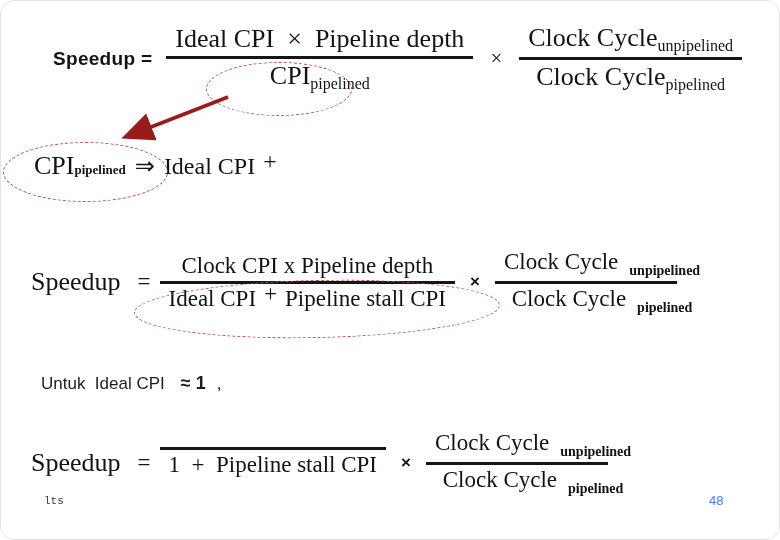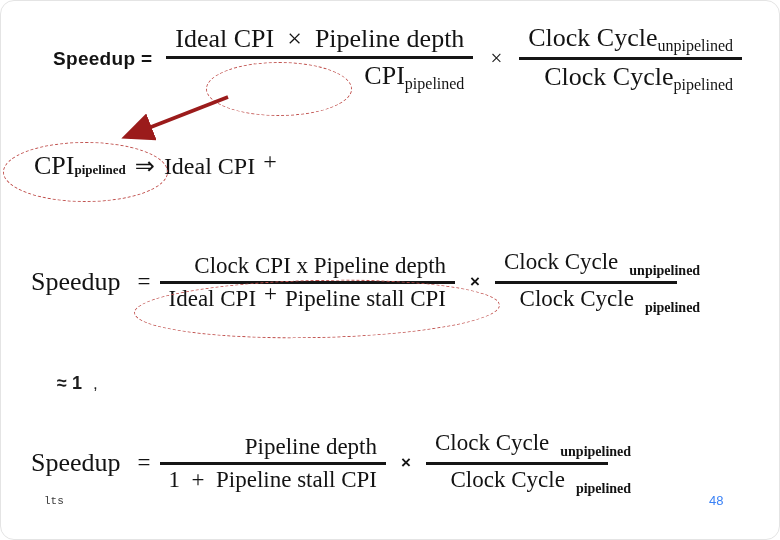--- a/index.html
+++ b/index.html
@@ -6,21 +6,21 @@
   .slide{
     position:relative;width:780px;height:540px;background:#ffffff;
     font-family:"Liberation Serif",serif;color:#131313;
     border:1px solid #e4e4e4;border-radius:14px;box-sizing:border-box;
     overflow:hidden;
   }
   .eq{position:absolute;display:flex;align-items:center;white-space:nowrap;}
   [data-bind]{white-space:pre;}
 
   
-  .frac{display:inline-flex;flex-direction:column;align-items:flex-end;}
+  .frac{display:inline-flex;flex-direction:column;align-items:center;}
   .bar{align-self:stretch;height:3px;background:#151515;}
   .num,.den{padding:2px 9px;}
 
   .sub{font-size:0.56em;vertical-align:-0.33em;}
 
   
   .eq1{left:25px;top:20px;font-size:26px;margin-left:27px;}
   .eq1 .label{font-family:"Liberation Sans",sans-serif;font-weight:bold;font-size:19px;margin-right:14px;letter-spacing:.3px;align-self:center;}
   .eq1 .times{font-size:21px;margin:0 17px;}
   .eq1 .sub{font-size:16px;}
@@ -97,29 +97,29 @@
     </span>
     <span class="times-b" data-bind="eq3.times">×</span>
     <span class="frac cc-frac">
       <span class="num"><span data-bind="eq3.cc">Clock Cycle</span><span class="sub cc-sub" data-bind="eq3.sub_unpipelined">unpipelined</span></span>
       <span class="bar"></span>
       <span class="den"><span data-bind="eq3.cc">Clock Cycle</span><span class="sub cc-sub" data-bind="eq3.sub_pipelined">pipelined</span></span>
     </span>
   </div>
 
   <div class="eq eq4">
+    <span data-bind="eq4.lead">Untuk  Ideal CPI</span>
     <span class="approx" data-bind="eq4.approx">≈ 1</span>
     <span class="comma" data-bind="eq4.comma">,</span>
   </div>
 
   <div class="eq eq5">
     <span class="eq-label" data-bind="eq5.label">Speedup</span>
     <span class="equals" data-bind="eq5.equals">=</span>
     <span class="frac">
-      <span class="num" data-bind="eq5.numerator">Pipeline depth</span>
       <span class="bar"></span>
       <span class="den" data-bind="eq5.denominator">1  +  Pipeline stall CPI</span>
     </span>
     <span class="times-b" data-bind="eq5.times">×</span>
     <span class="frac cc-frac">
       <span class="num"><span data-bind="eq5.cc">Clock Cycle</span><span class="sub cc-sub" data-bind="eq5.sub_unpipelined">unpipelined</span></span>
       <span class="bar"></span>
       <span class="den"><span data-bind="eq5.cc">Clock Cycle</span><span class="sub cc-sub" data-bind="eq5.sub_pipelined">pipelined</span></span>
     </span>
   </div>

